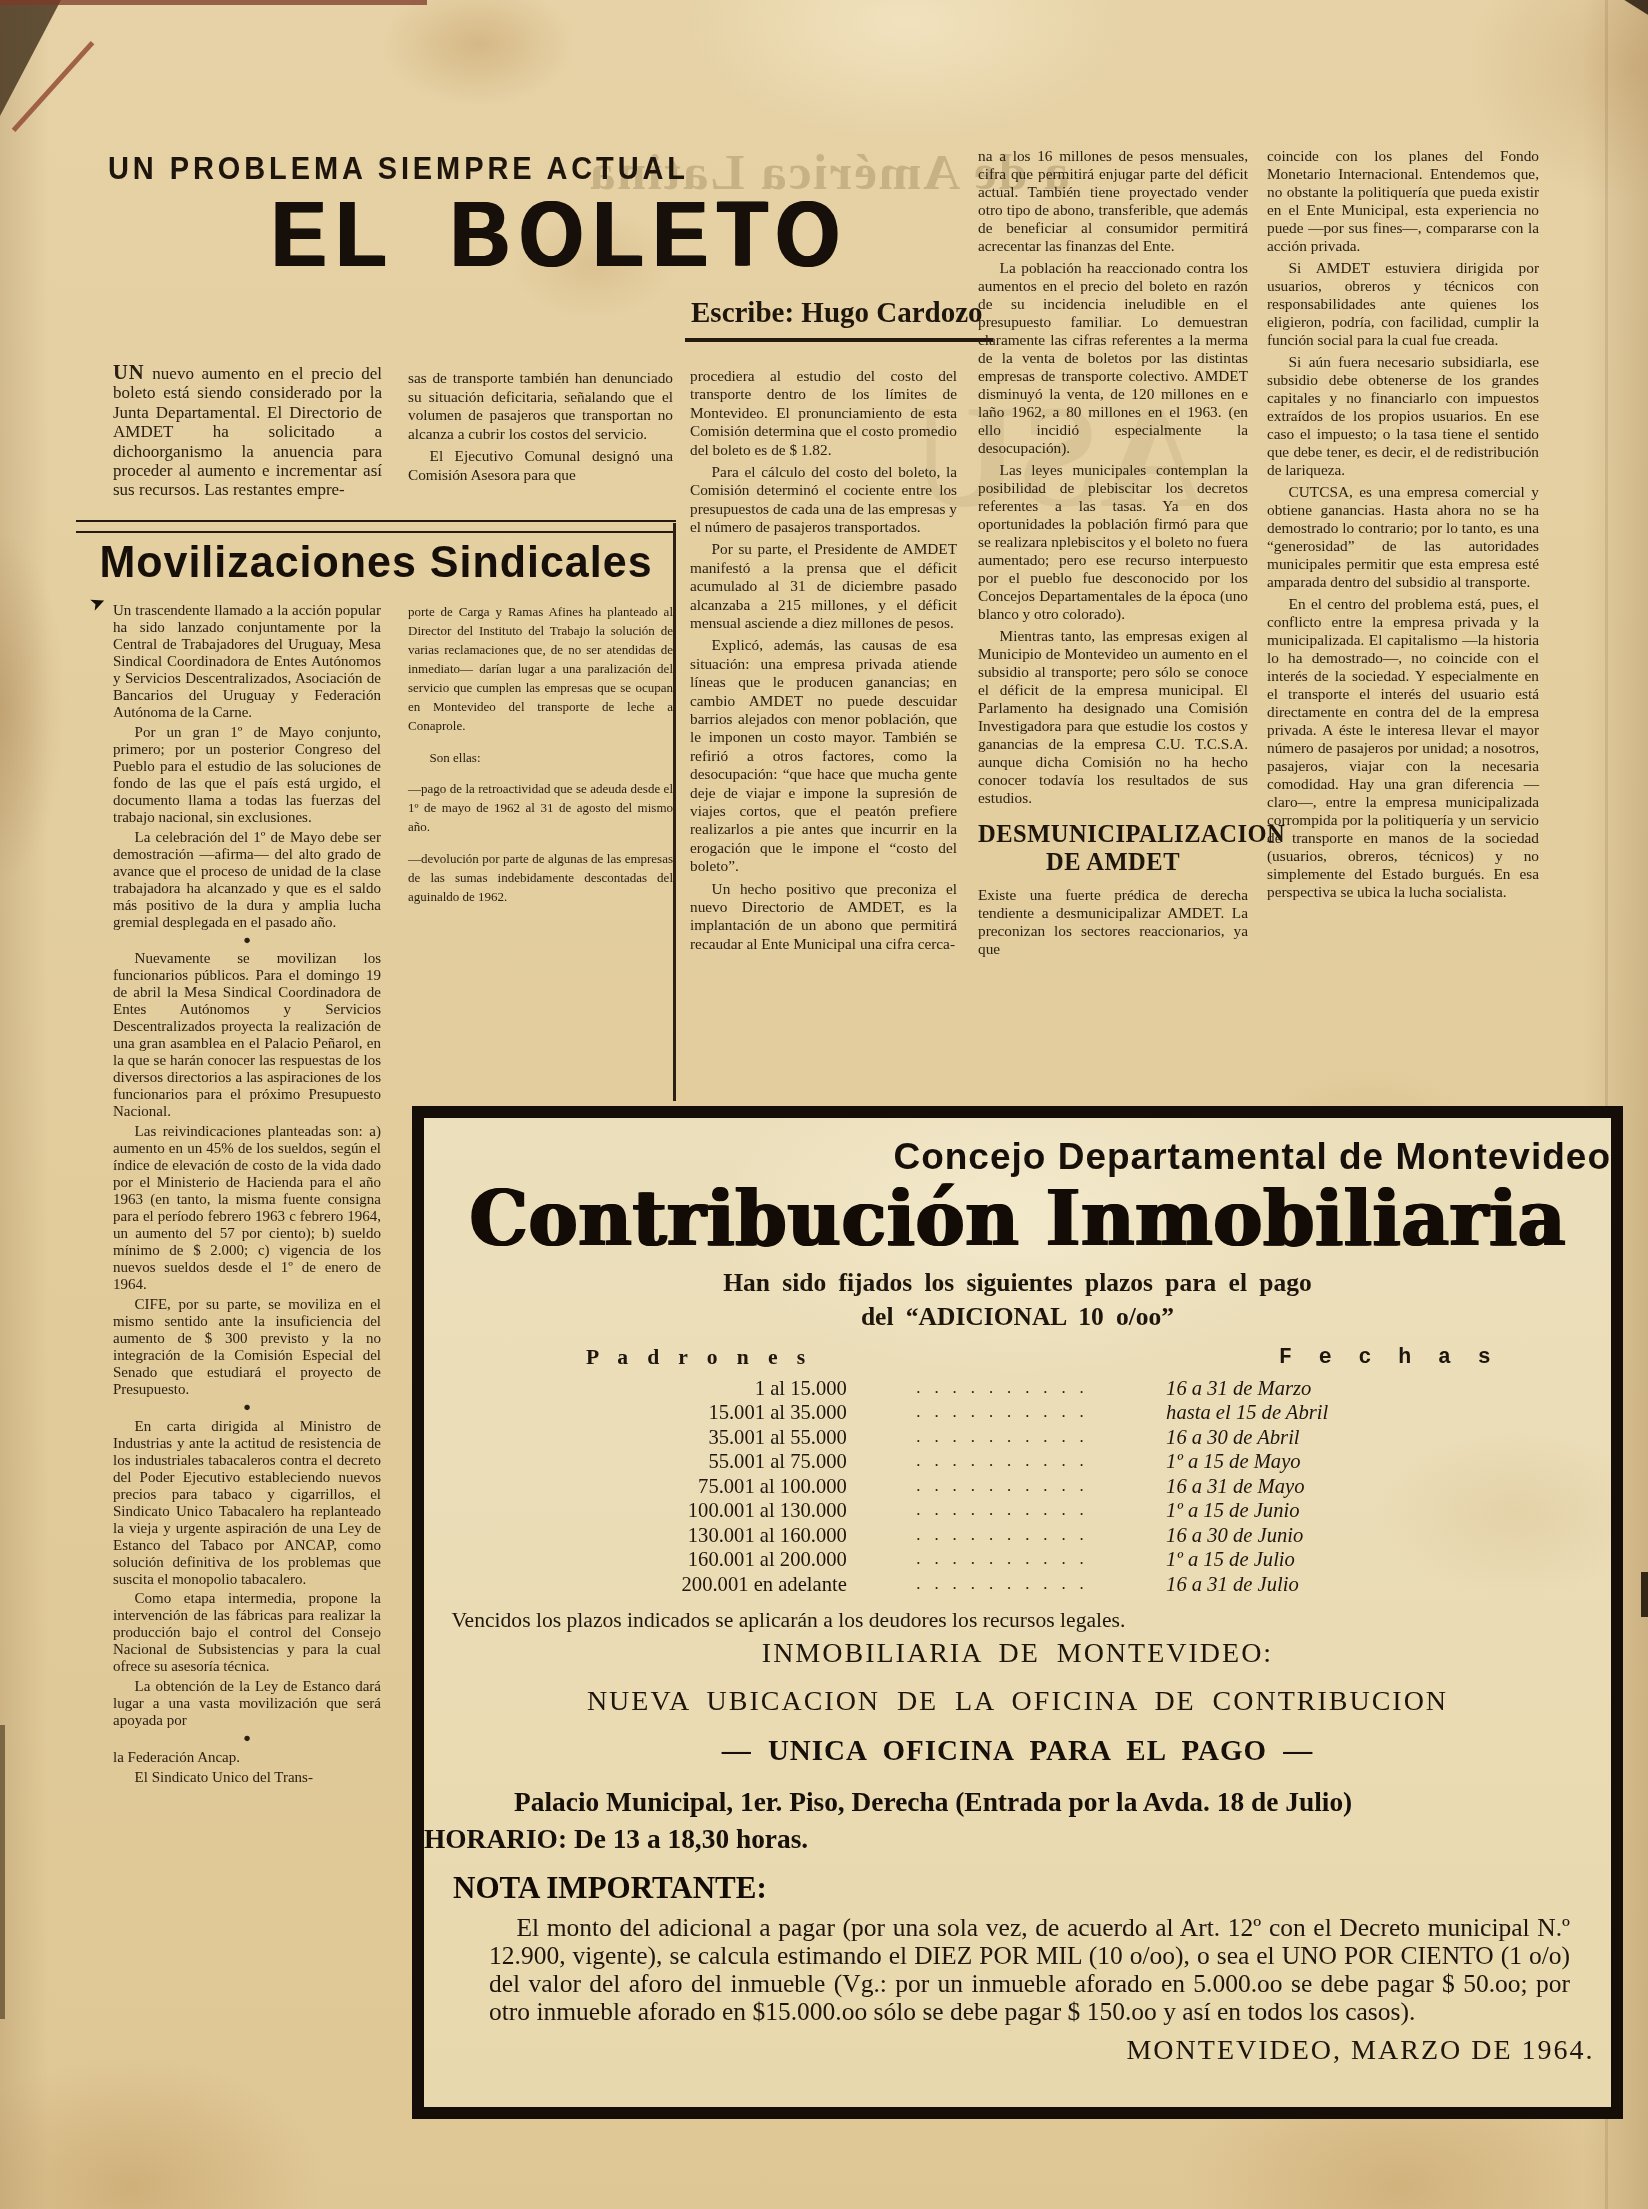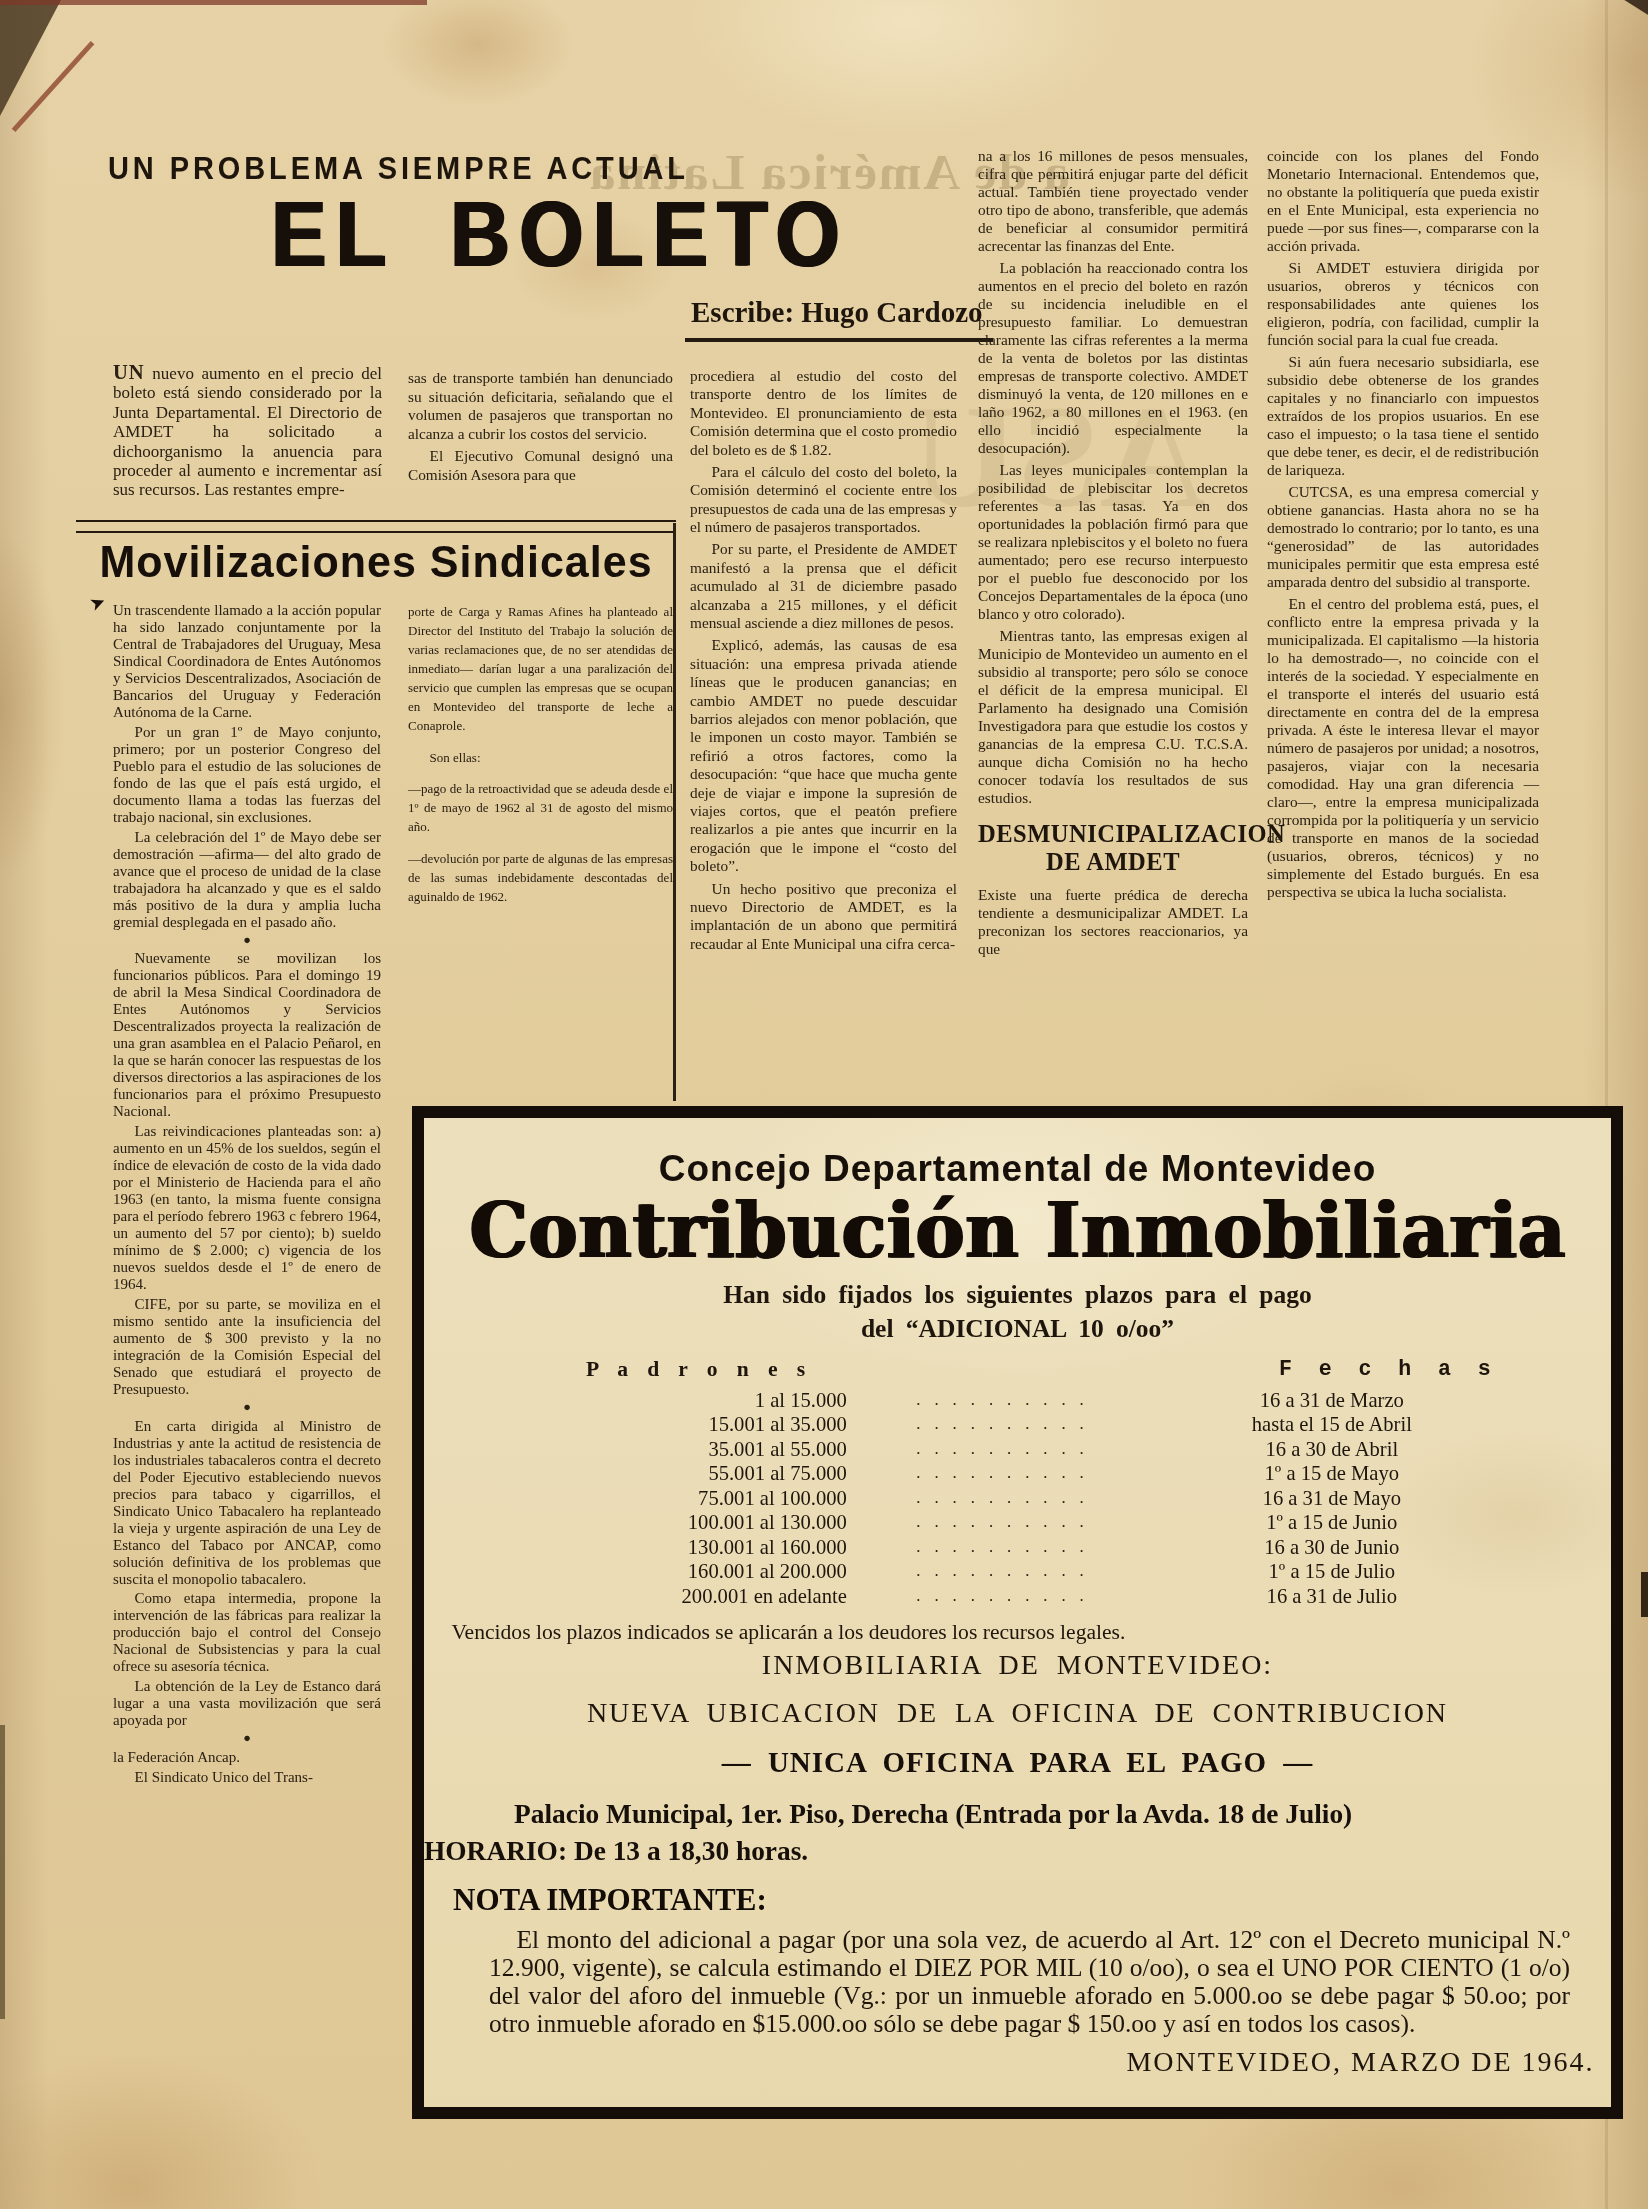--- a/index.html
+++ b/index.html
@@ -57,36 +57,36 @@
     letter-spacing:1px;transform:scaleY(1.03);}
   .pointer{position:absolute;left:90px;top:592px;font-size:18.6px;color:#17100a;
     transform:rotate(-22deg);}
 
   .adbox{position:absolute;left:412px;top:1106px;width:1211px;height:1013px;
     border:12.7px solid #150e08;box-sizing:border-box;overflow:hidden;
     background:
       radial-gradient(412px 216px at 50% 10%, rgba(255,250,230,.4), transparent 75%),
       radial-gradient(196px 118px at 92% 40%, rgba(190,150,90,.15), transparent 70%),
       linear-gradient(#ecdfbc,#e8d8ad);}
-  .ad-org{margin-top:30px;text-align:center;font-family:"Liberation Sans",sans-serif;
+  .ad-org{margin-top:18px;text-align:right;font-family:"Liberation Sans",sans-serif;
     font-weight:bold;font-size:37px;letter-spacing:1px;color:#17100a;}
   .ad-title{margin-top:0;text-align:center;font-family:"DejaVu Serif",serif;font-weight:bold;
     font-size:73px;line-height:80px;color:#130c06;letter-spacing:1px;
     text-shadow:2px 0 0 #130c06,-1px 0 0 #130c06;transform:scaleY(1.04);}
   .ad-sub{margin-top:9.8px;text-align:center;font-weight:bold;font-size:25.5px;color:#1e150c;
     word-spacing:5.9px;}
   .ad-sub2{margin-top:3.9px;}
   .ad-table{margin:13.7px auto 0 auto;display:grid;grid-template-columns:323px 284px 353px;
     justify-content:center;font-size:20.6px;line-height:24.5px;color:#1e150c;}
   .ad-th{font-weight:bold;font-size:21.6px;letter-spacing:6.9px;margin-bottom:5.9px;}
   .ad-th.pad{text-align:center;}
   .ad-th.fec{text-align:right;font-family:Liberation Mono, monospace;}
   .cell-p{text-align:right;padding-right:13.7px;}
   .cell-d{text-align:center;letter-spacing:4.9px;font-size:16.7px;overflow:hidden;white-space:nowrap;color:#2a2013;}
-  .cell-f{text-align:center;padding-left:21.6px;}
+  .cell-f{text-align:left;padding-left:21.6px;font-style:italic;}
   .ad-venc{margin-top:11.8px;padding-left:27.4px;font-size:21.6px;color:#1e150c;}
   .ad-nueva{margin-top:15.7px;text-align:center;font-size:28px;letter-spacing:2px;word-spacing:7.8px;color:#1e150c;}
   .ad-nueva2{margin-top:3.9px;}
   .ad-unica{margin-top:17.6px;text-align:center;font-weight:bold;font-size:29px;letter-spacing:1px;word-spacing:7.8px;color:#17100a;}
   .ad-palacio{margin-top:19.6px;padding-left:90px;font-weight:bold;font-size:27.4px;color:#17100a;}
   .ad-horario{margin-top:5.9px;font-weight:bold;font-size:27.4px;color:#17100a;}
   .ad-nota{margin-top:15.7px;padding-left:29px;font-weight:bold;font-size:31px;color:#130c06;}
   .ad-note{margin-top:7.8px;padding:0 41px 0 65px;font-size:25.5px;line-height:28px;
     text-align:justify;text-indent:27.4px;color:#1e150c;}
   .ad-date{margin-top:7.8px;margin-left:686px;font-size:28px;letter-spacing:2px;color:#1e150c;text-align:center;}

